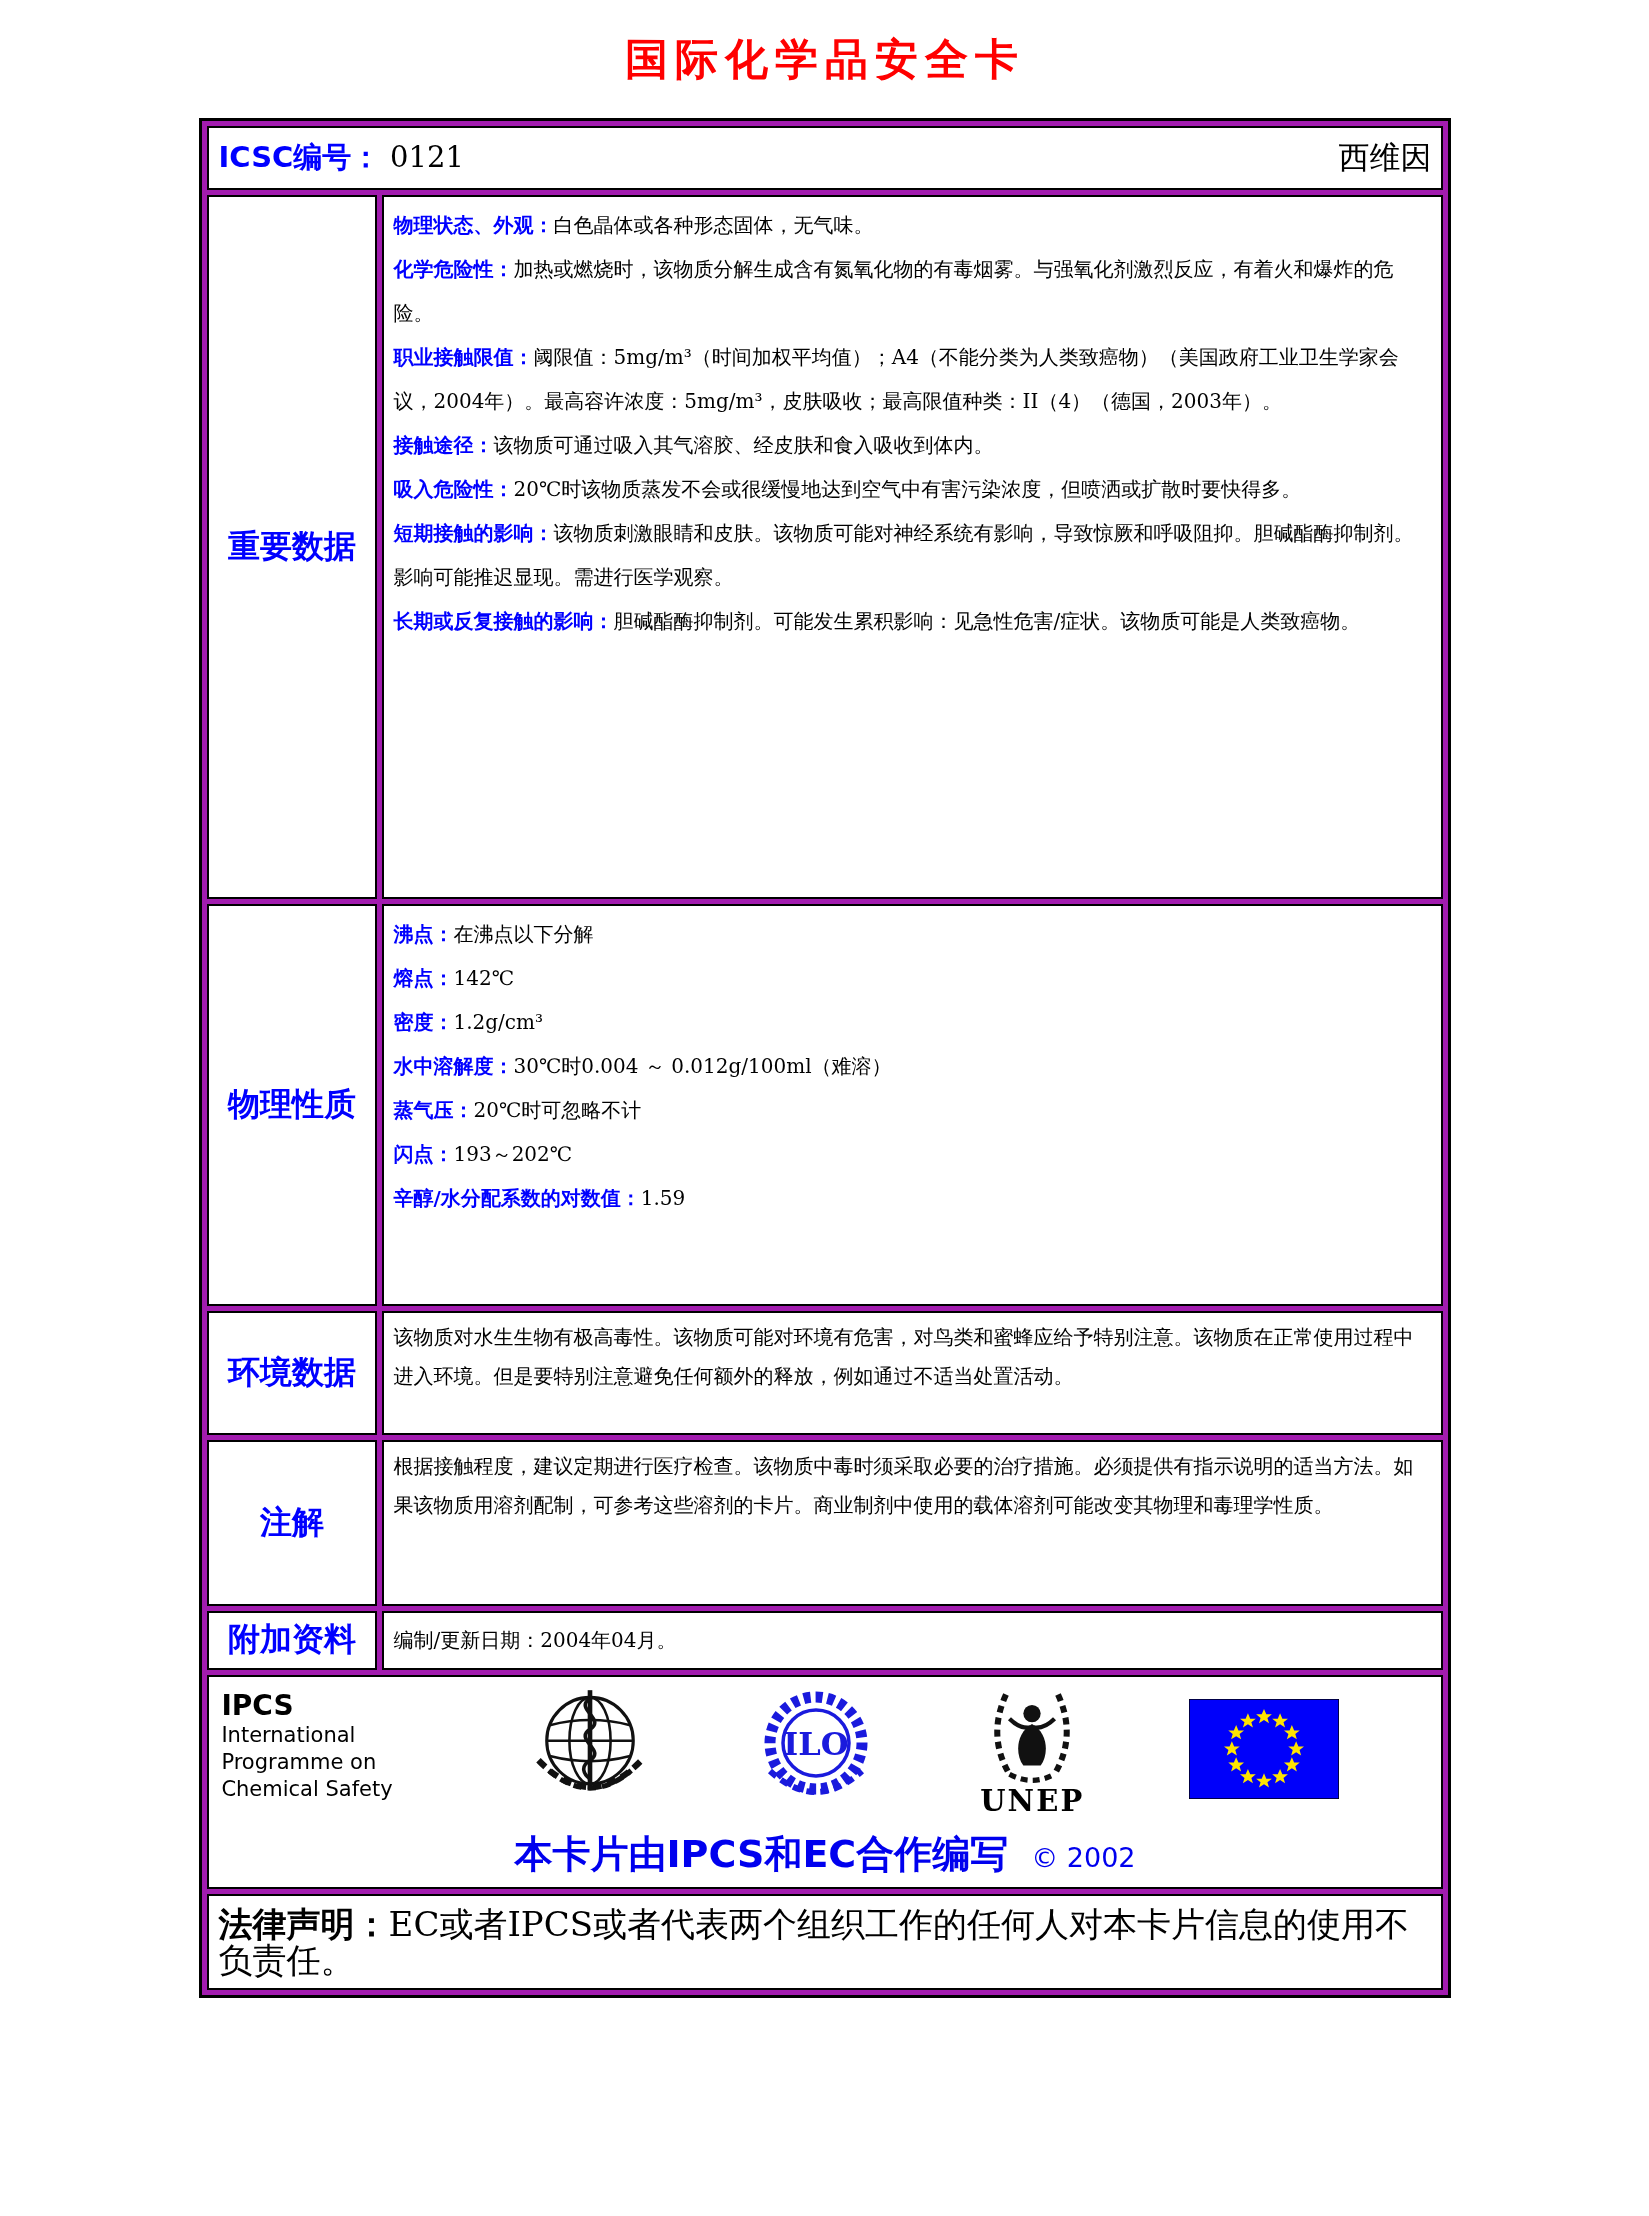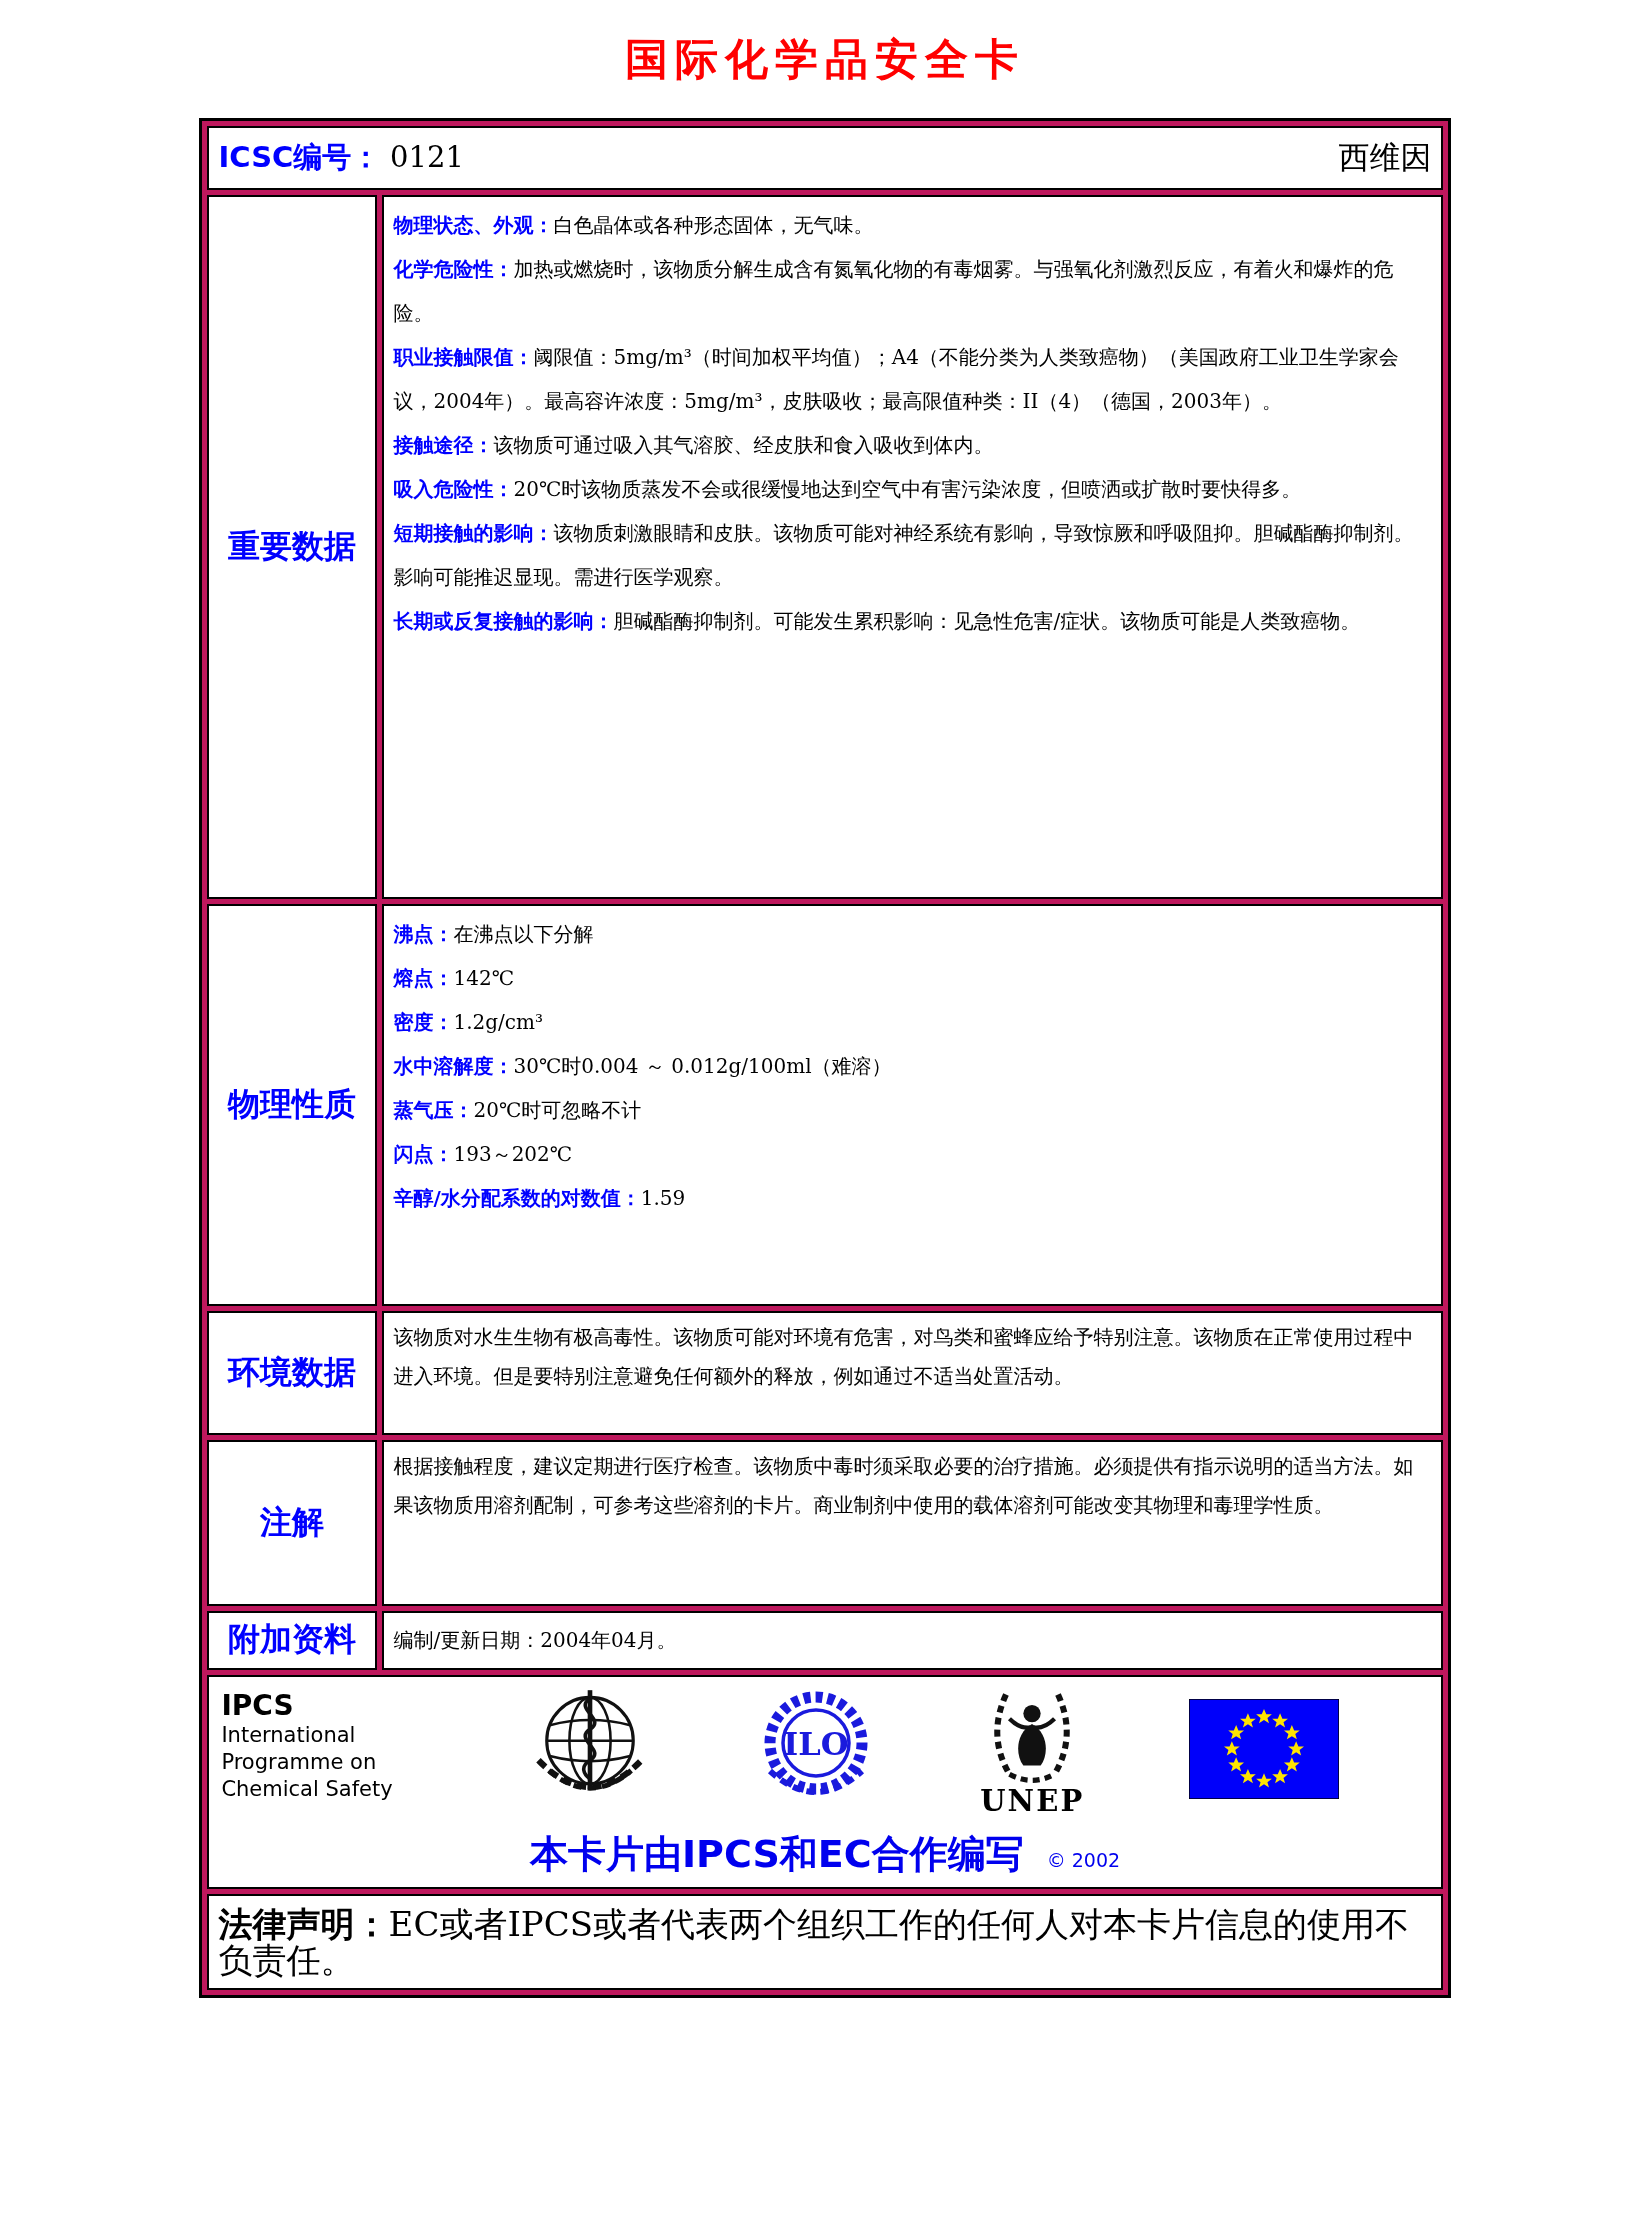--- a/index.html
+++ b/index.html
@@ -6,21 +6,21 @@
   body{
     width:1650px;height:2216px;background:#ffffff;
     font-family:"DejaVu Serif", serif;color:#000;position:relative;
   }
   .page-title{
     text-align:center;color:#ff0000;font-weight:bold;
     font-size:43px;letter-spacing:7px;padding-top:15.3px;margin:16px;
     font-family:"DejaVu Serif", serif;
   }
   .card{
-    width:1246px;margin:29px auto 0 auto;border:3.5px solid #000;background:#be185d;
+    width:1246px;margin:29px auto 0 auto;border:3.5px solid #000;background:#a21caf;
   }
   .row{display:flex;gap:4.9px;margin:4.9px;}
   .cell{border:2.8px solid #000;box-sizing:border-box;background:#fff;}
   .label-cell{
     flex:0 0 170px;display:flex;align-items:center;justify-content:center;
     color:#0000ff;font-weight:bold;font-size:32px;
     font-family:"DejaVu Sans", sans-serif;text-align:center;
   }
   .content-cell{flex:1;padding:5.6px 9.7px;font-size:20px;line-height:44px;}
   .tight{line-height:39px;}
@@ -48,21 +48,21 @@
   .unep-text{
     font-family:"DejaVu Serif", serif;font-weight:bold;font-size:29px;
     letter-spacing:2.1px;line-height:31px;margin-top:-4.2px;
   }
   .eu-box{padding-top:15.3px;padding-right:90px;}
   .caption-line{
     text-align:center;margin-top:9.7px;
     font-family:"DejaVu Sans", sans-serif;color:#0000ee;
   }
   .caption-main{font-size:38px;font-weight:bold;}
-  .caption-copy{font-size:19px;font-weight:normal;margin-left:23px;}
+  .caption-copy{font-size:27px;font-weight:normal;margin-left:23px;}
   .legal-cell{
     flex:1;min-height:67px;padding:9.7px 9.7px;font-size:34px;line-height:36px;
   }
   .legal-label{
     font-family:"DejaVu Sans", sans-serif;font-weight:bold;color:#000;
   }
   svg{display:block;}
 </style>
 </head>
 <body>

